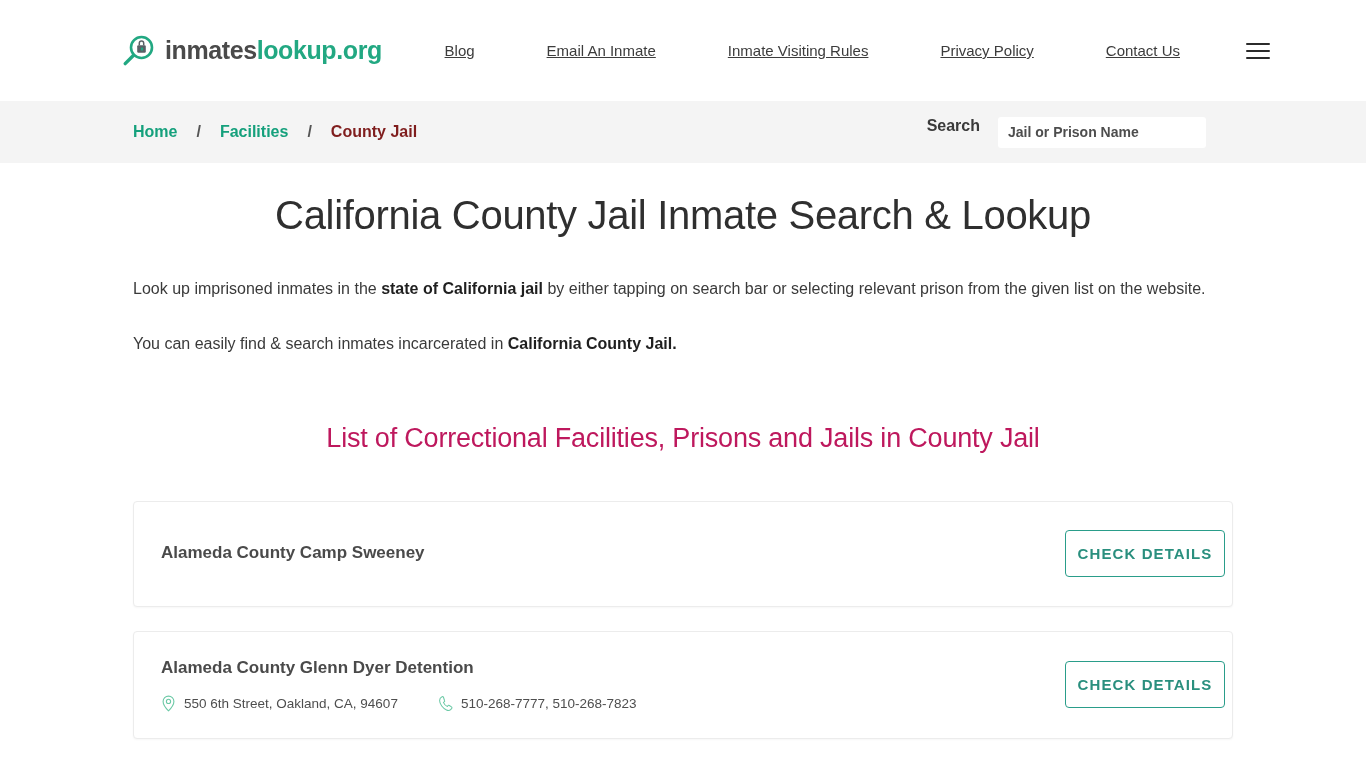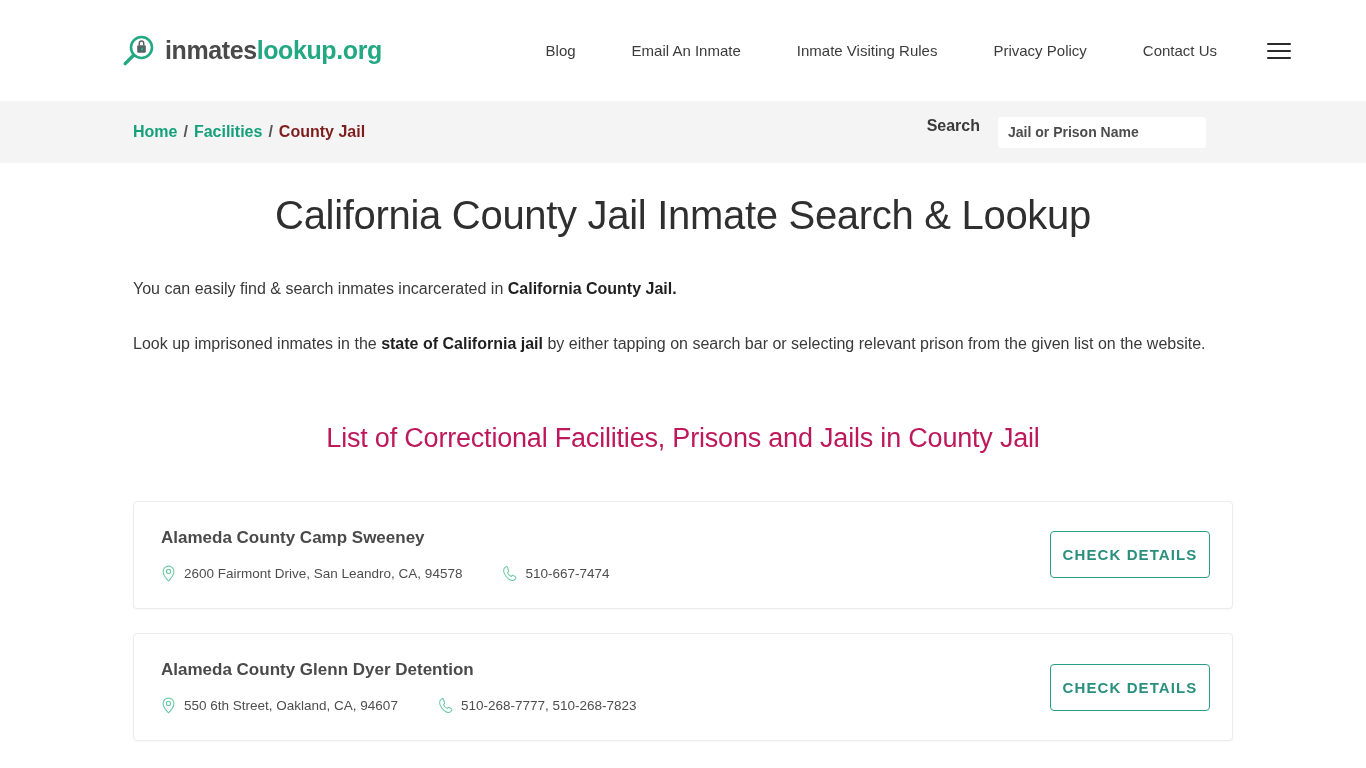--- a/index.html
+++ b/index.html
@@ -17,21 +17,21 @@
     color: #3d3d3d;
     -webkit-font-smoothing: antialiased;
   }
 
   
   .site-header {
     height: 101px;
     background: #ffffff;
     display: flex;
     align-items: center;
-    padding: 0 75px 0 120px;
+    padding: 0 96px 0 120px;
     text-align: center;
   }
 
   .brand {
     display: flex;
     align-items: center;
     gap: 9px;
     text-decoration: none;
     cursor: pointer;
   }
@@ -50,21 +50,22 @@
     line-height: 1;
     white-space: nowrap;
   }
   .brand-text .t-dark { color: #4a4a4a; }
   .brand-text .t-teal { color: #22a882; }
 
   .main-nav {
     margin-left: auto;
     display: flex;
     align-items: center;
-    gap: 0;
+    gap: 16px;
+    text-decoration: underline;
   }
 
   .nav-link {
     font-size: 15px;
     color: #3c3c3c;
     text-decoration: none;
     padding: 0 28px;
     white-space: nowrap;
     cursor: pointer;
     line-height: 1;
@@ -98,21 +99,21 @@
     display: flex;
     align-items: center;
     padding: 0 160px 0 133px;
   }
 
   .breadcrumb {
     font-size: 16px;
     font-weight: bold;
     display: flex;
     align-items: center;
-    gap: 0;
+    gap: 13px;
     white-space: nowrap;
   }
   .breadcrumb a {
     color: #15a07c;
     text-decoration: none;
     cursor: pointer;
   }
   .breadcrumb .sep { color: #555; padding: 0 6px; font-weight: bold; }
   .breadcrumb .current { color: #7f1d1d; }
 
@@ -188,21 +189,21 @@
     display: flex;
     flex-direction: column;
     gap: 24px;
   }
 
   .facility-card {
     border: 1px solid #ececec;
     border-radius: 4px;
     background: #ffffff;
     box-shadow: 0 1px 2px rgba(0,0,0,0.035);
-    padding: 26px 22px 26px 27px;
+    padding: 26px 7px 26px 27px;
     display: flex;
     align-items: center;
     min-height: 106px;
   }
 
   .facility-info { flex: 1 1 auto; min-width: 0; }
 
   .facility-name {
     font-size: 17px;
     font-weight: bold;
@@ -301,53 +302,34 @@
     <span class="search-label">Search</span>
     <input class="search-input" type="text" placeholder="Jail or Prison Name" style="">
   </div>
 </div>
 
 <main class="content">
 
   <h1 class="page-title">California County Jail Inmate Search &amp; Lookup</h1>
 
   <p class="lede">
+    <span>Look up imprisoned inmates in the </span><b>state of California jail</b><span> by either tapping on search bar or selecting relevant prison from the given list on the website.</span>
+  </p>
+
+  <p class="lede">
     <span>You can easily find &amp; search inmates incarcerated in </span><b>California County Jail.</b>
-  </p>
-
-  <p class="lede">
-    <span>Look up imprisoned inmates in the </span><b>state of California jail</b><span> by either tapping on search bar or selecting relevant prison from the given list on the website.</span>
   </p>
 
   <h2 class="section-title">List of Correctional Facilities, Prisons and Jails in County Jail</h2>
 
   <div class="facility-list">
 
     <div class="facility-card">
       <div class="facility-info">
         <div class="facility-name">Alameda County Camp Sweeney</div>
-        <div class="facility-meta">
-          <div class="meta-item">
-            <span class="meta-icon">
-              <svg viewBox="0 0 15 17" width="15" height="17" aria-hidden="true">
-                <path d="M7.5 1.1c-3 0-5.4 2.4-5.4 5.3 0 3.9 5.4 9.4 5.4 9.4s5.4-5.5 5.4-9.4c0-2.9-2.4-5.3-5.4-5.3z" fill="none" stroke="#6cc9a6" stroke-width="1.1"></path>
-                <circle cx="7.5" cy="6.4" r="2.1" fill="none" stroke="#6cc9a6" stroke-width="1.1"></circle>
-              </svg>
-            </span>
-            <span>2600 Fairmont Drive, San Leandro, CA, 94578</span>
-          </div>
-          <div class="meta-item">
-            <span class="meta-icon">
-              <svg viewBox="0 0 16 17" width="16" height="17" aria-hidden="true">
-                <path d="M4.0 1.8c-1.4 0.6-2.4 2.0-2.4 3.7 0 3.6 3.4 8.0 6.9 9.5 1.6 0.7 3.4 0.4 4.4-0.7l0.8-0.9c0.4-0.5 0.3-1.2-0.2-1.5l-2.2-1.4c-0.5-0.3-1.1-0.2-1.4 0.3l-0.5 0.7c-1.6-0.6-3.3-2.4-4.0-4.1l0.8-0.5c0.5-0.3 0.6-0.9 0.3-1.4L5.4 2.0C5.1 1.6 4.5 1.5 4.0 1.8z" fill="none" stroke="#6cc9a6" stroke-width="1.05" stroke-linejoin="round"></path>
-              </svg>
-            </span>
-            <span>510-667-7474</span>
-          </div>
-        </div>
       </div>
       <a class="check-details" href="#">CHECK DETAILS</a>
     </div>
 
     <div class="facility-card">
       <div class="facility-info">
         <div class="facility-name">Alameda County Glenn Dyer Detention</div>
         <div class="facility-meta">
           <div class="meta-item">
             <span class="meta-icon">

